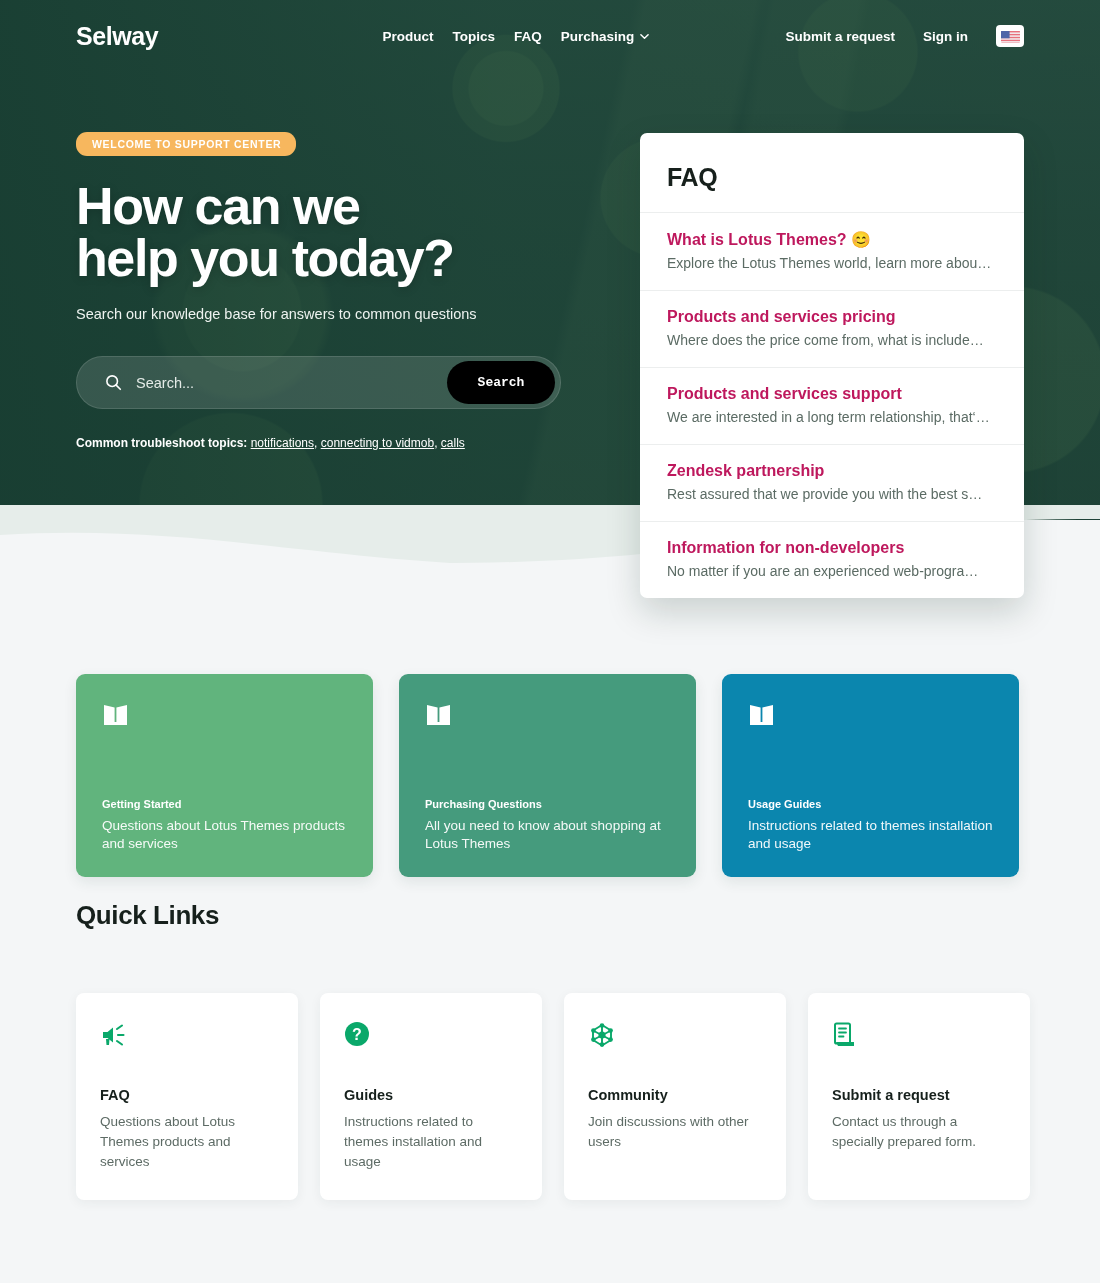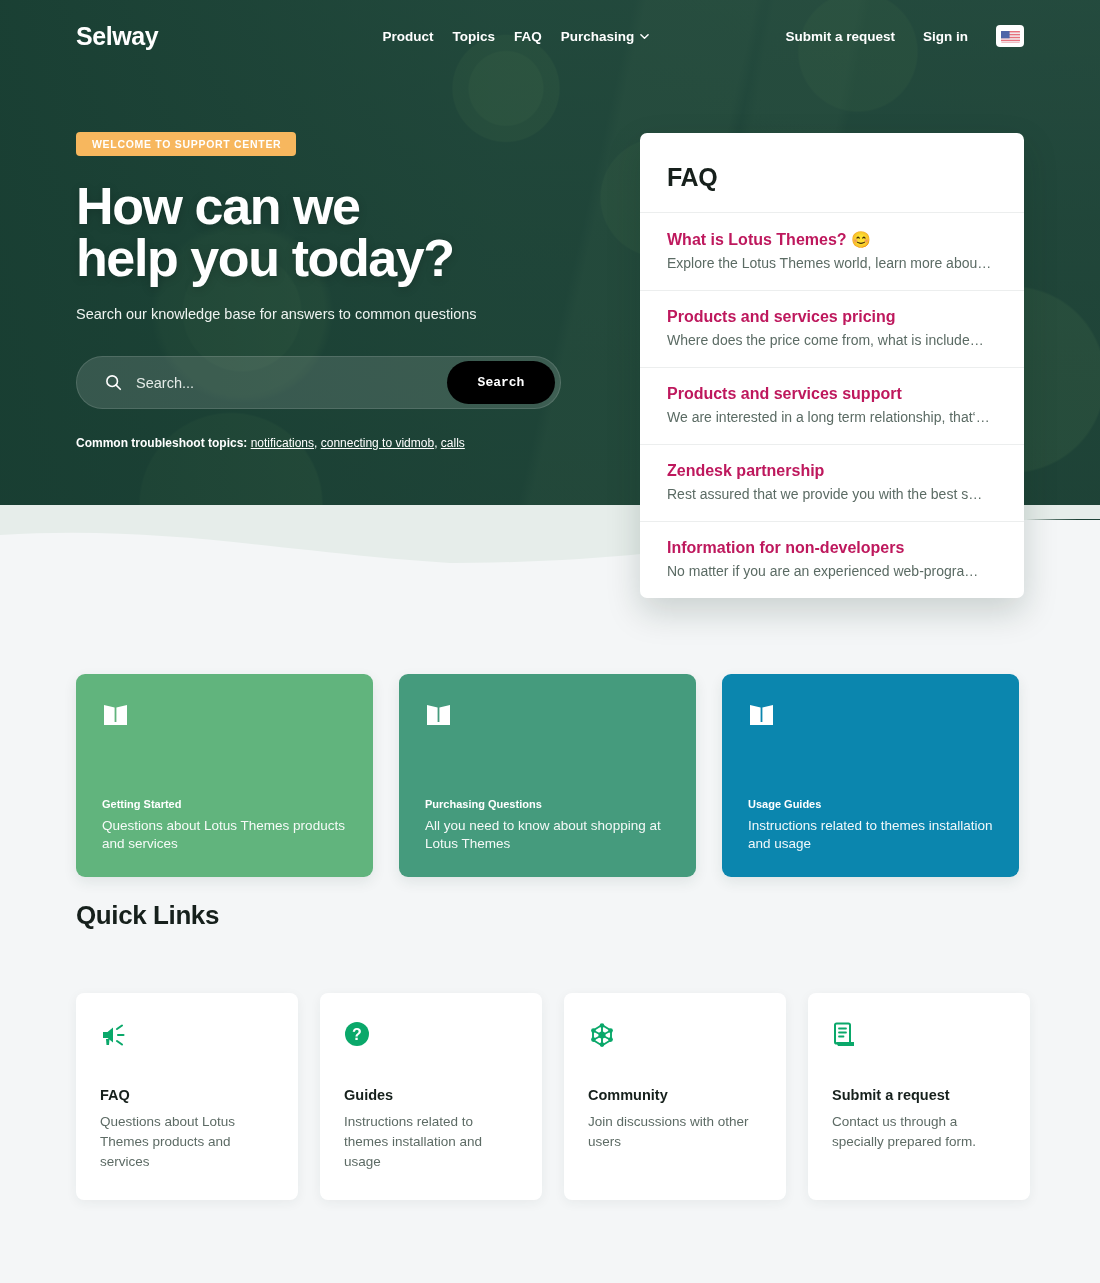--- a/index.html
+++ b/index.html
@@ -61,21 +61,21 @@
     width: 28px; height: 22px; background: #fff; border-radius: 4px;
     display: flex; align-items: center; justify-content: center; cursor: pointer;
   }
   .flag { width: 19px; height: 13px; border-radius: 1.5px; overflow: hidden; position: relative; }
 
   
   .hero-left { position: absolute; left: 76px; top: 132px; width: 540px; z-index: 10; }
   .badge {
     display: inline-block; background: #f7b75e; color: #fff;
     font-size: 10.5px; font-weight: bold; letter-spacing: 0.7px;
-    padding: 6px 15px 6px 16px; border-radius: 4px;
+    padding: 6px 15px 6px 16px; border-radius: 11px;
   }
   .hero-title {
     margin-top: 24px; color: #fff; font-size: 52px; font-weight: bold;
     line-height: 1.0; letter-spacing: -1.4px;
     text-shadow: 0 2px 10px rgba(0,0,0,0.18);
   }
   .hero-sub { margin-top: 22px; color: #eef3f0; font-size: 14.5px; }
 
   .search-wrap {
     margin-top: 34px; width: 485px; height: 53px;

